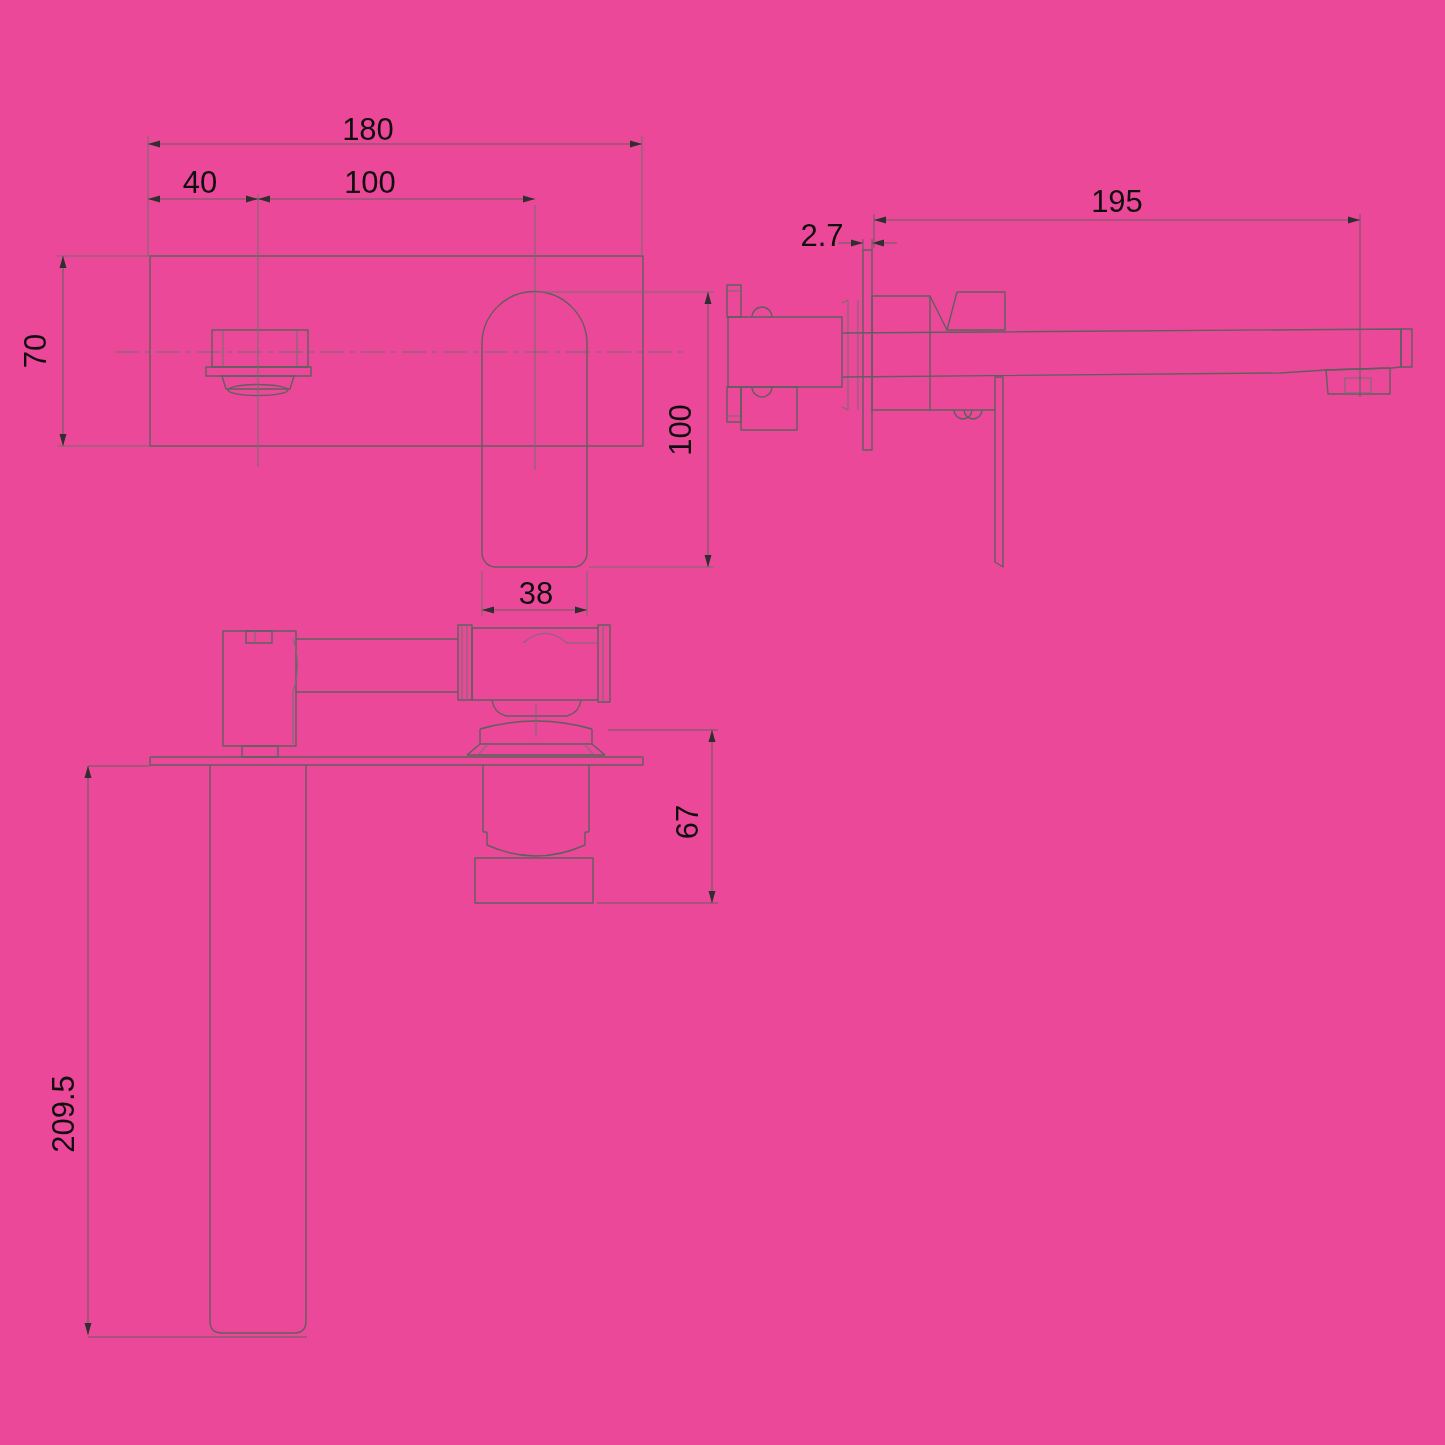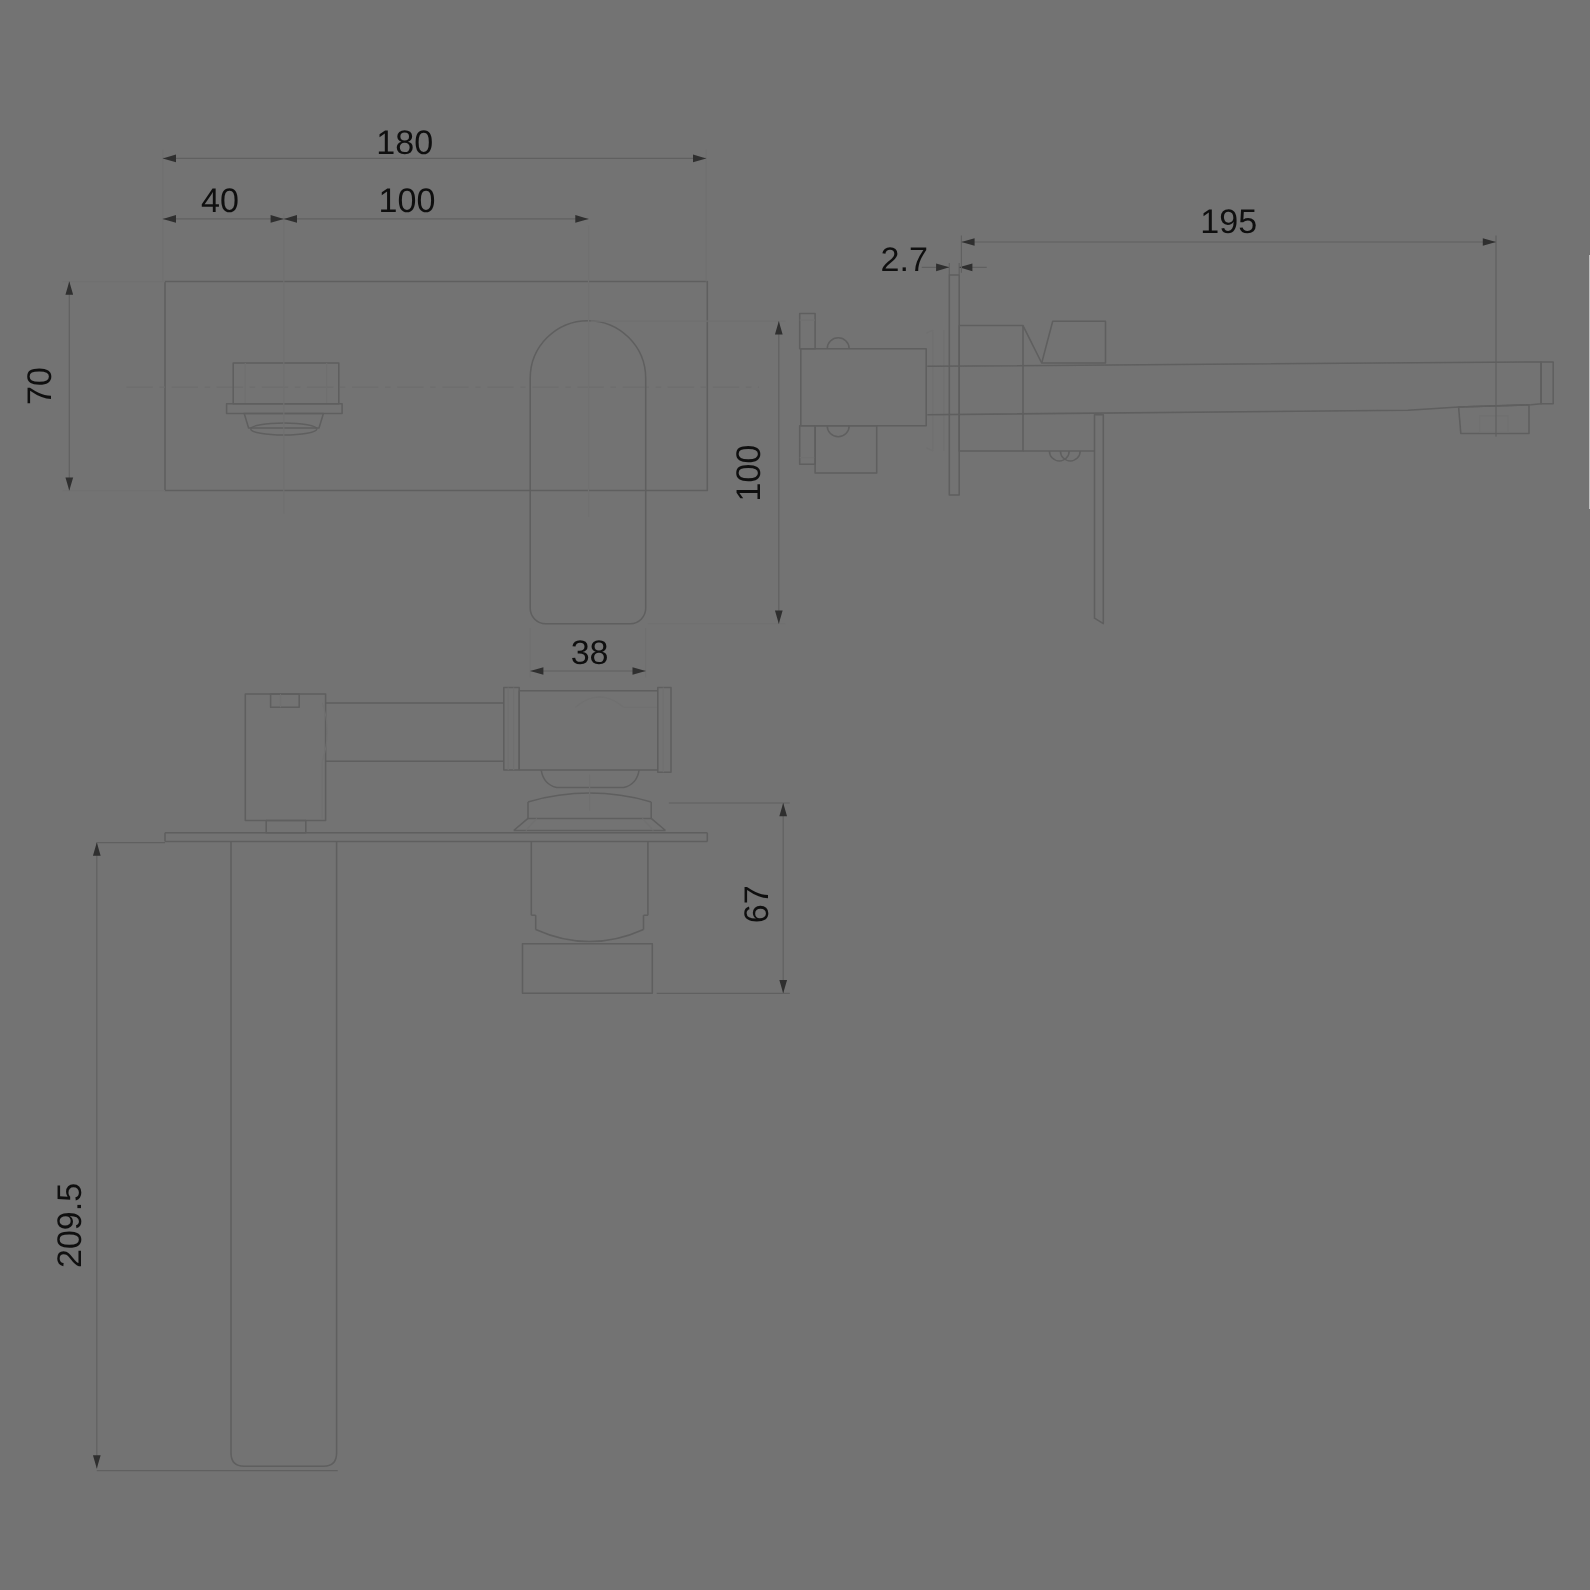--- a/index.html
+++ b/index.html
@@ -1,16 +1,16 @@
 <!DOCTYPE html>
 <html><head>
 <meta charset="utf-8">
 <style>
   html,body{margin:0;padding:0;background:#fff;}
-  .stage{position:relative;width:1445px;height:1445px;background:#737373;overflow:hidden;
+  .stage{position:relative;width:1445px;height:1445px;background:#ec4899;overflow:hidden;
          font-family:"Liberation Sans", sans-serif;}
   svg{display:block}
   .ln    {fill:none;stroke:#5f5f5f;stroke-width:1.4;stroke-linejoin:round;stroke-linecap:butt;}
   .thin  {fill:none;stroke:#707070;stroke-width:1.05;}
   .dim   {fill:none;stroke:#606060;stroke-width:1.05;}
   .cl    {fill:none;stroke:#6e6e6e;stroke-width:1.05;stroke-dasharray:24 6 5 6;}
   .arrow {fill:#2f2f2f;stroke:none;}
   .dimtxt{fill:#0f0f0f;font-size:31px;font-family:"Liberation Sans",sans-serif;
           text-anchor:middle;}
 </style>

